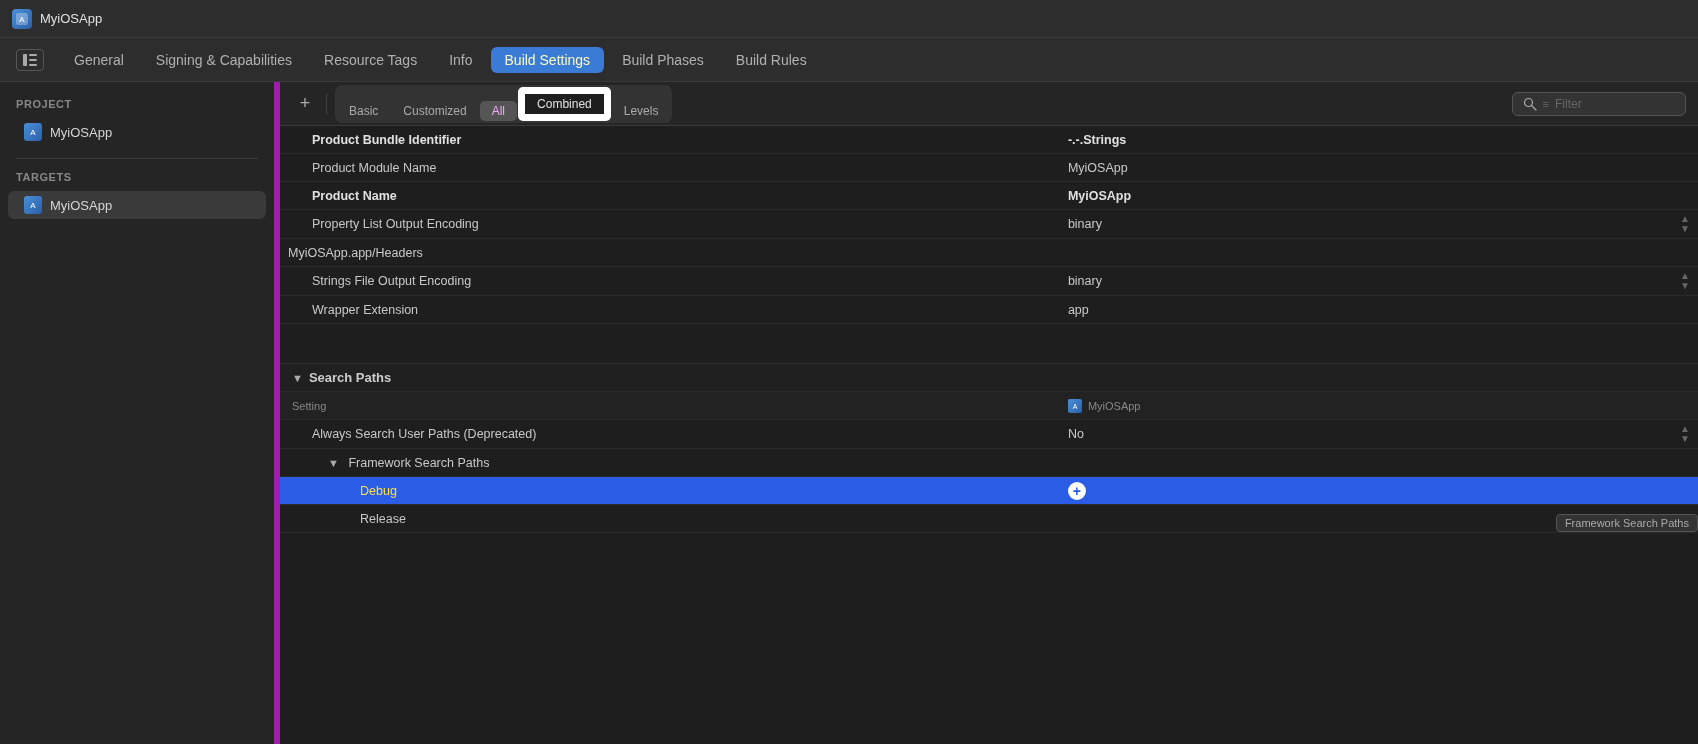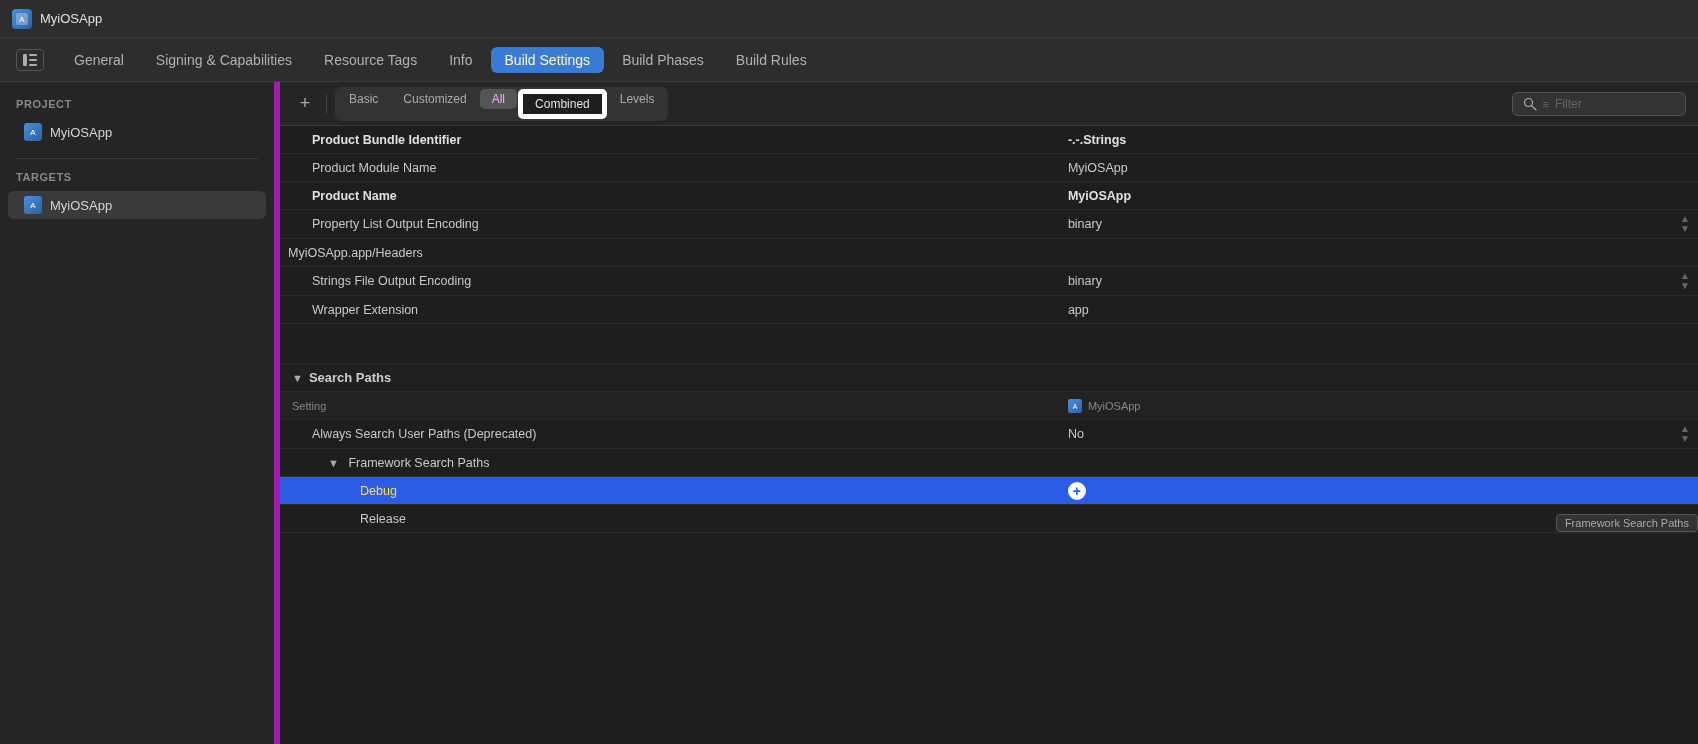--- a/index.html
+++ b/index.html
@@ -179,21 +179,21 @@
       border: none;
       color: #aaa;
       font-size: 12px;
       outline: none;
       width: 120px;
     }
     .filter-input::placeholder { color: #666; }
 
     .segment-group {
       display: flex;
-      align-items: flex-start;
+      align-items: flex-end;
       background: #333;
       border-radius: 7px;
       padding: 2px;
       gap: 1px;
     }
     .segment-btn {
       padding: 3px 12px;
       border-radius: 5px;
       border: none;
       background: transparent;
@@ -201,21 +201,21 @@
       cursor: pointer;
       font-size: 12px;
     }
     .segment-btn.active {
       background: #555;
       color: #f0abfc;
     }
     .segment-btn.pill-active {
       background: #1e1e1e;
       color: #e0e0e0;
-      border: 5px solid #ffffff;
+      border: 7px solid #ffffff;
     }
 
     
     .settings-scroll {
       flex: 1;
       overflow-y: auto;
       overflow-x: hidden;
     }
     .settings-table {
       width: 100%;

